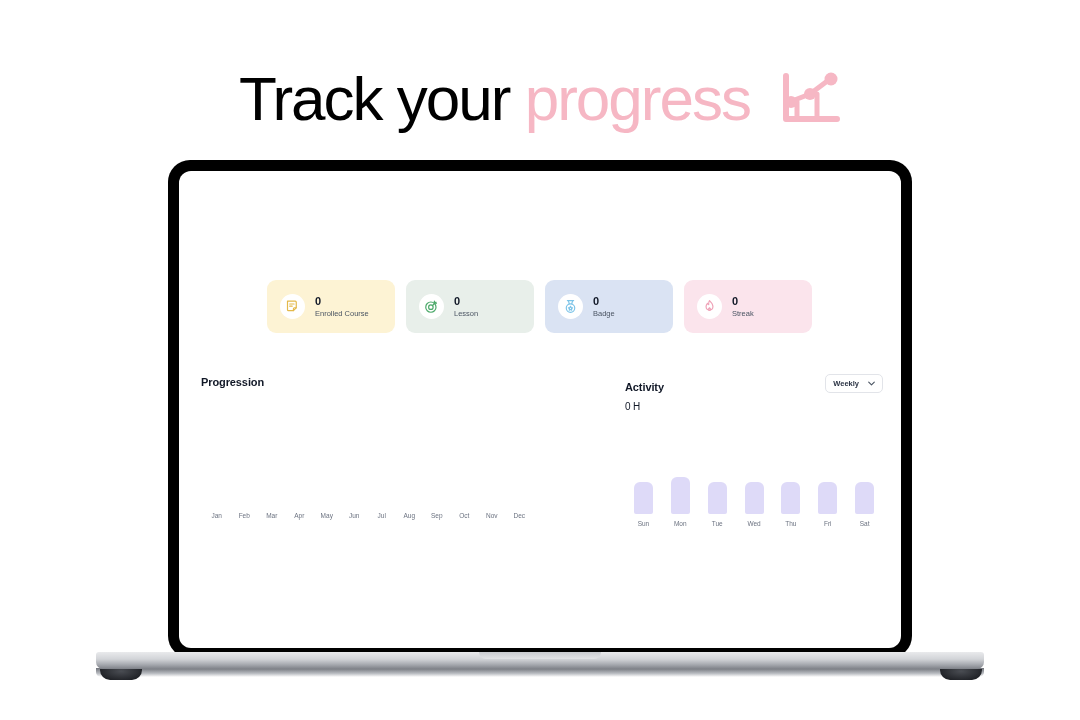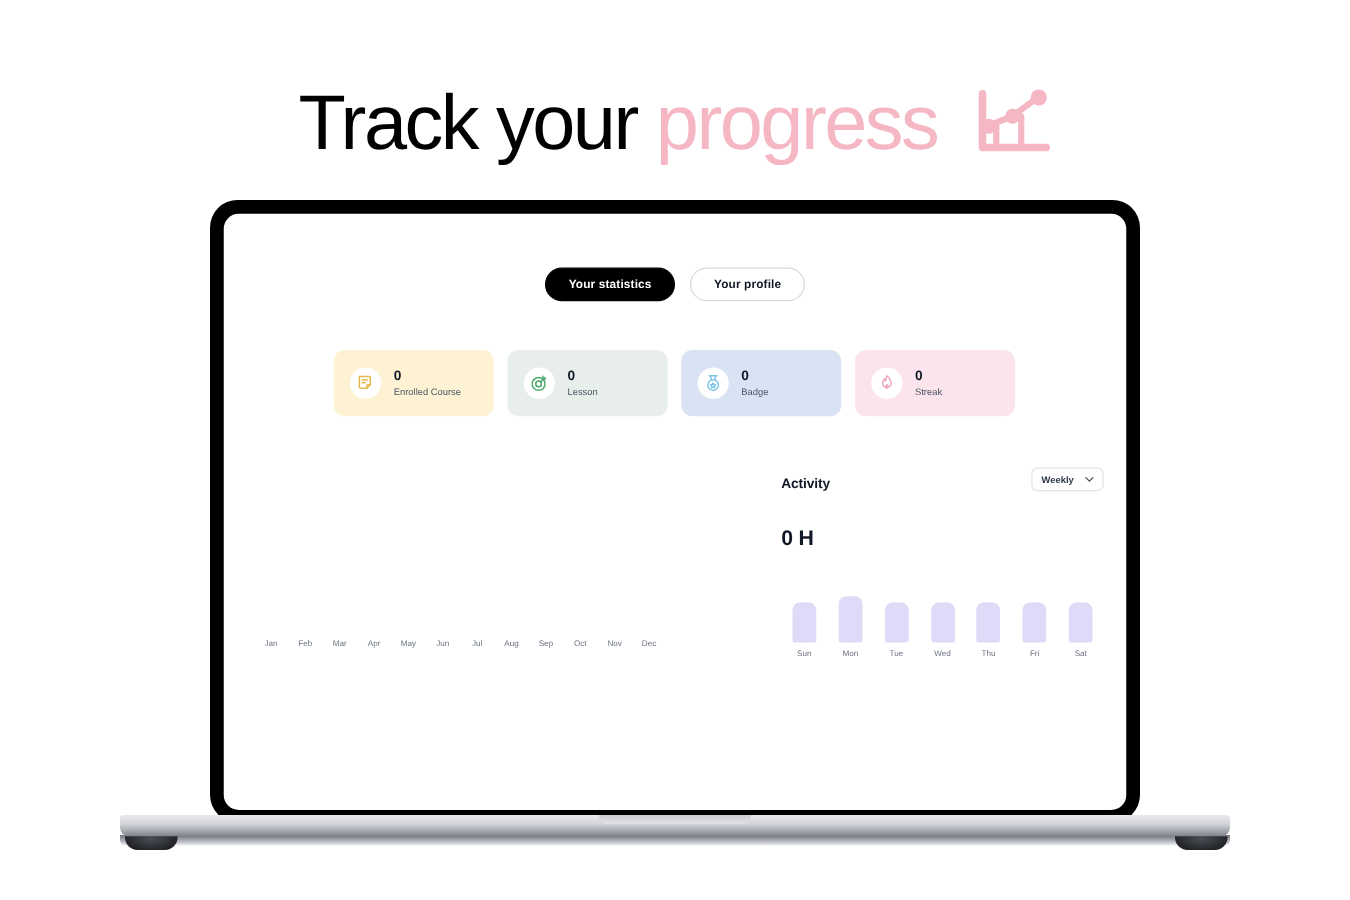--- a/index.html
+++ b/index.html
@@ -144,22 +144,22 @@
     width: 258px;
   }
   .section-title {
     font-size: 11px; font-weight: bold;
     color: #111827; letter-spacing: -0.1px;
   }
   .activity-header {
     display: flex; align-items: flex-end; justify-content: space-between;
   }
   .activity-value {
-    font-size: 17px; font-weight: bold;
-    color: #111827; margin-top: 28px;
+    font-size: 10px; font-weight: normal;
+    color: #111827; margin-top: 8px;
     letter-spacing: -0.2px;
   }
   .period-select {
     display: flex; align-items: center; gap: 9px;
     border: 1px solid #e2e4e9;
     border-radius: 5px;
     padding: 4px 7px;
     background: #ffffff;
     font-size: 7.5px; font-weight: bold;
     color: #2b3445;
@@ -220,24 +220,20 @@
       <circle cx="31" cy="22" r="6" fill="#F6B7C4"></circle>
       <circle cx="52" cy="7" r="6.5" fill="#F6B7C4"></circle>
     </svg>
   </span>
 </div>
 
 <div class="laptop">
   <div class="laptop-lid">
     <div class="screen">
 
-      <div class="tabs">
-        <div class="tab active">Your statistics</div>
-        <div class="tab inactive">Your profile</div>
-      </div>
 
       <div class="stats-row">
 
         <div class="stat-card" style="background:#FDF3D4">
           <div class="stat-icon-circle">
             <svg width="15" height="15" viewBox="0 0 24 24" fill="none" stroke="#E3B94B" stroke-width="1.9" stroke-linecap="round" stroke-linejoin="round">
               <path d="M4 3.5h12.5a1.5 1.5 0 0 1 1.5 1.5v9l-4.5 4.5H5.5A1.5 1.5 0 0 1 4 17z"></path>
               <path d="M18 14h-3a1.5 1.5 0 0 0-1.5 1.5v3"></path>
               <path d="M7.5 8h7M7.5 11.5h4"></path>
             </svg>
@@ -286,20 +282,23 @@
             </svg>
           </div>
           <div class="stat-text">
             <div class="stat-value">0</div>
             <div class="stat-label">Streak</div>
           </div>
         </div>
 
       </div>
 
+      <div class="section-progression">
+        <div class="section-title">Progression</div>
+      </div>
 
       <div class="section-activity">
         <div class="activity-header">
           <div>
             <div class="section-title">Activity</div>
           </div>
           <div class="period-select">
             <span>Weekly</span>
             <span>
               <svg width="7" height="5" viewBox="0 0 10 6" fill="none" stroke="#4b5563" stroke-width="1.6" stroke-linecap="round" stroke-linejoin="round">

